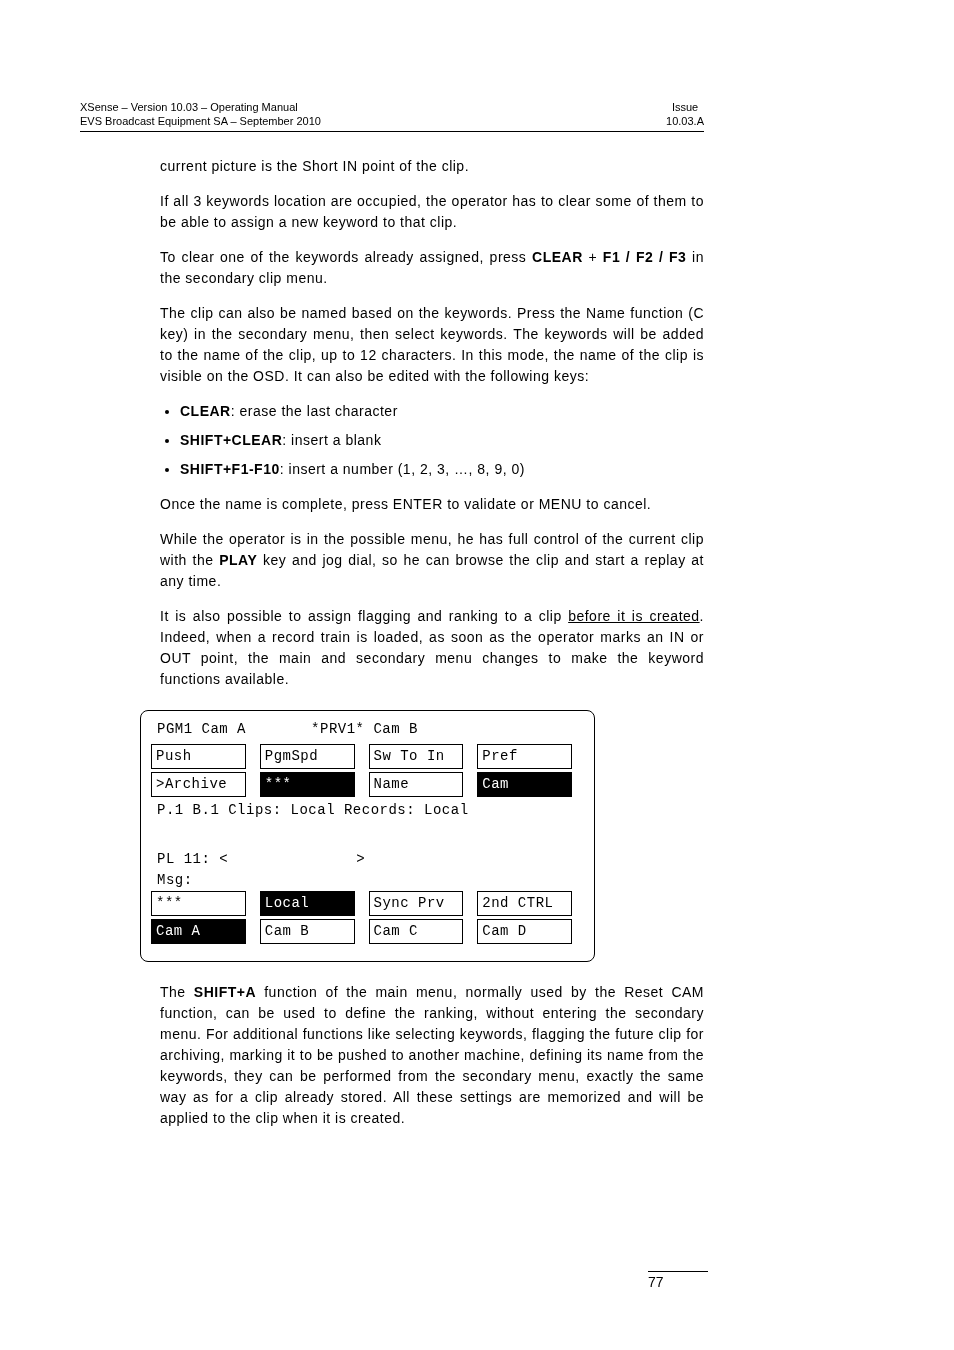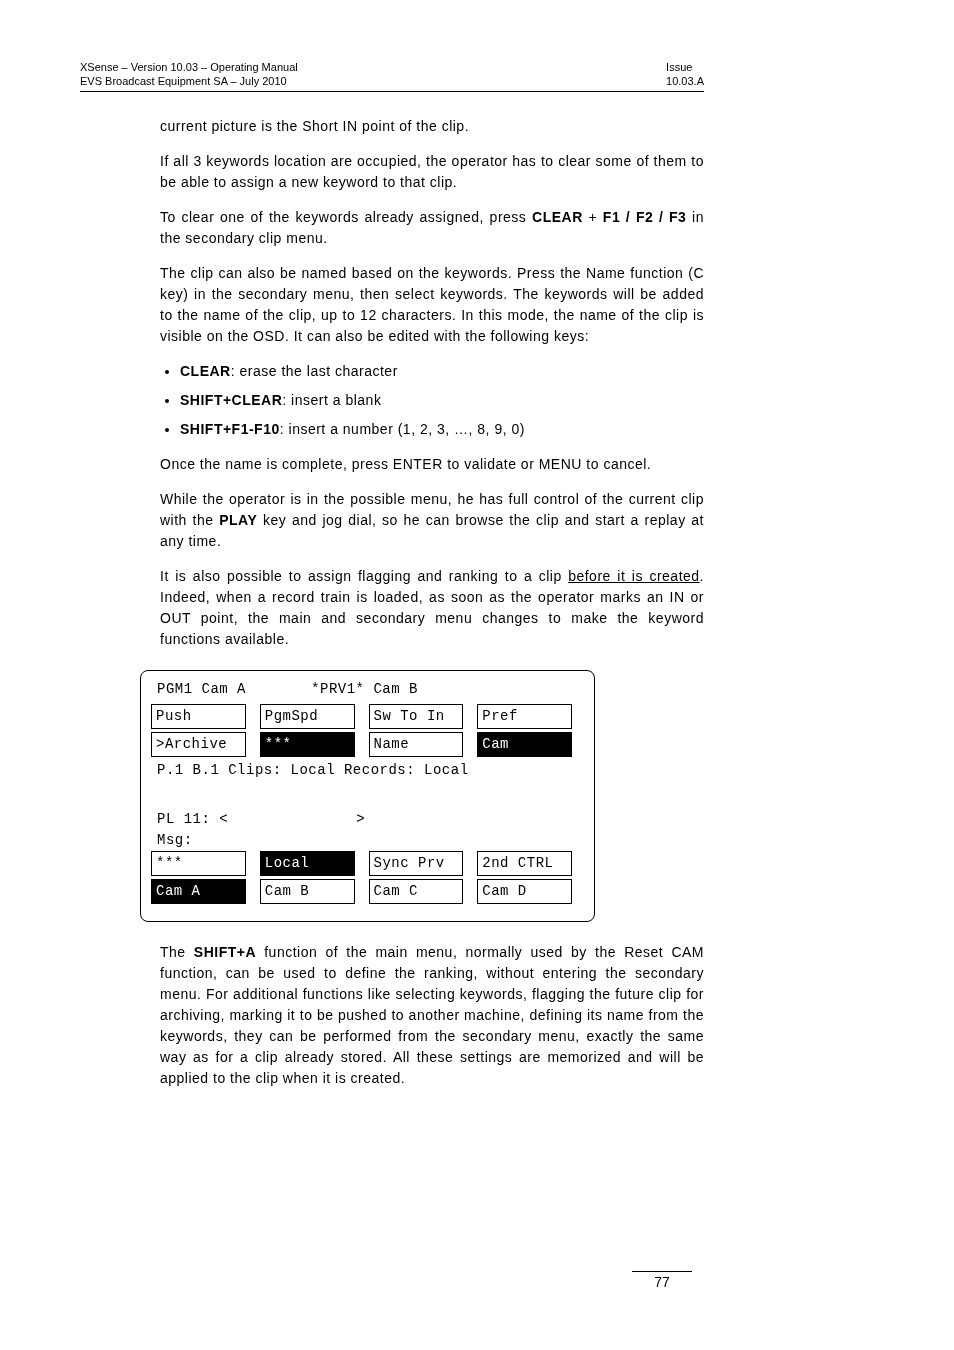--- a/index.html
+++ b/index.html
@@ -23,22 +23,23 @@
     align-items: flex-end;
     font-size: 11px;
     border-bottom: 1px solid #000;
     padding-bottom: 2px;
     margin-bottom: 24px;
   }
   .header-left {
     line-height: 1.3;
   }
   .header-right {
-    text-align: left;
+    text-align: center;
     line-height: 1.3;
+    margin-top: 40px;
   }
   .content {
     margin-left: 80px;
     font-size: 14px;
     line-height: 1.5;
     letter-spacing: 0.5px;
   }
   .content p {
     margin: 0 0 14px 0;
     text-align: justify;
@@ -108,36 +109,36 @@
   .osd-pl-row {
     display:flex;
     padding-left: 6px;
     margin-top: 28px;
   }
   .osd-pl-left { flex:0 0 48%; }
   .osd-pl-center { flex:1; text-align:left; }
   .footer {
     position: absolute;
     bottom: 60px;
-    right: 92px;
-    text-align: center;
+    right: 76px;
+    text-align: left;
     border-top: 1px solid #000;
     width: 60px;
     padding-top: 2px;
     font-size: 14px;
   }
 </style>
 </head>
 <body>
 
 <div class="page">
   <div class="header-bar">
     <div class="header-left">
       <div>XSense – Version 10.03 – Operating Manual</div>
-      <div>EVS Broadcast Equipment SA – July 2010</div>
+      <div>EVS Broadcast Equipment SA – September 2010</div>
     </div>
     <div class="header-right">
       <div>Issue</div>
       <div>10.03.A</div>
     </div>
   </div>
 
   <div class="content">
     <p>current picture is the Short IN point of the clip.</p>
 

